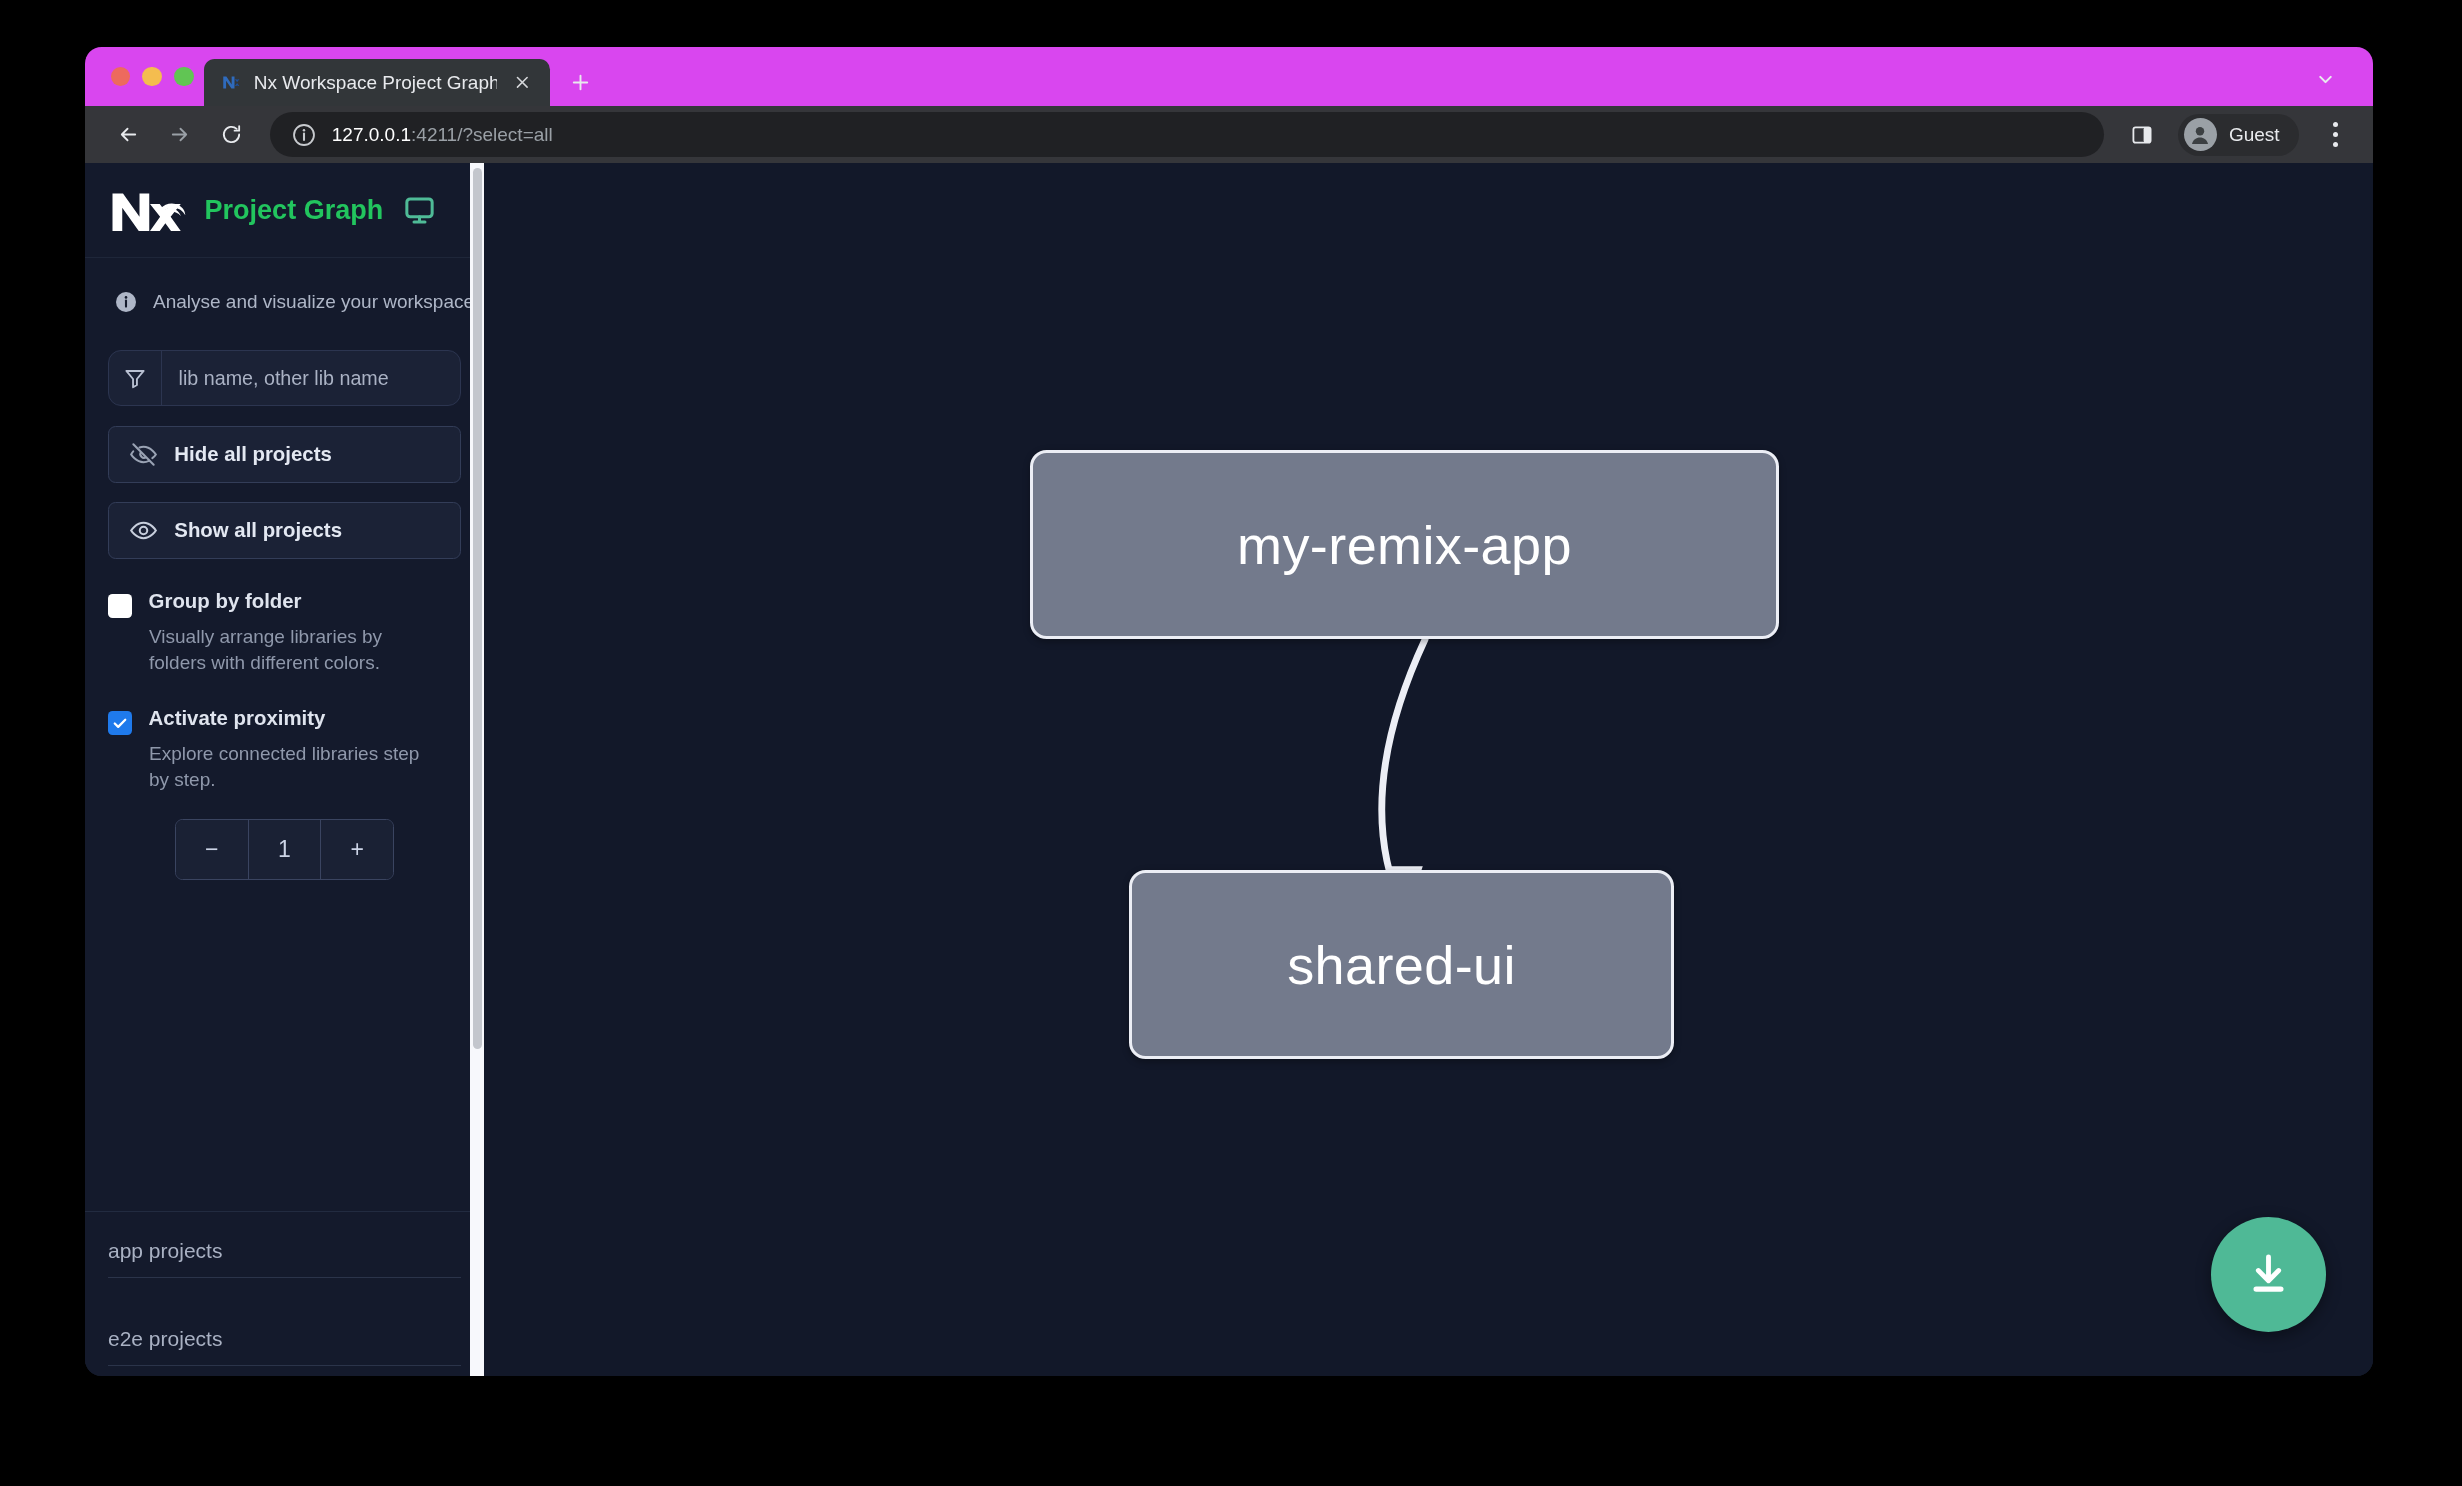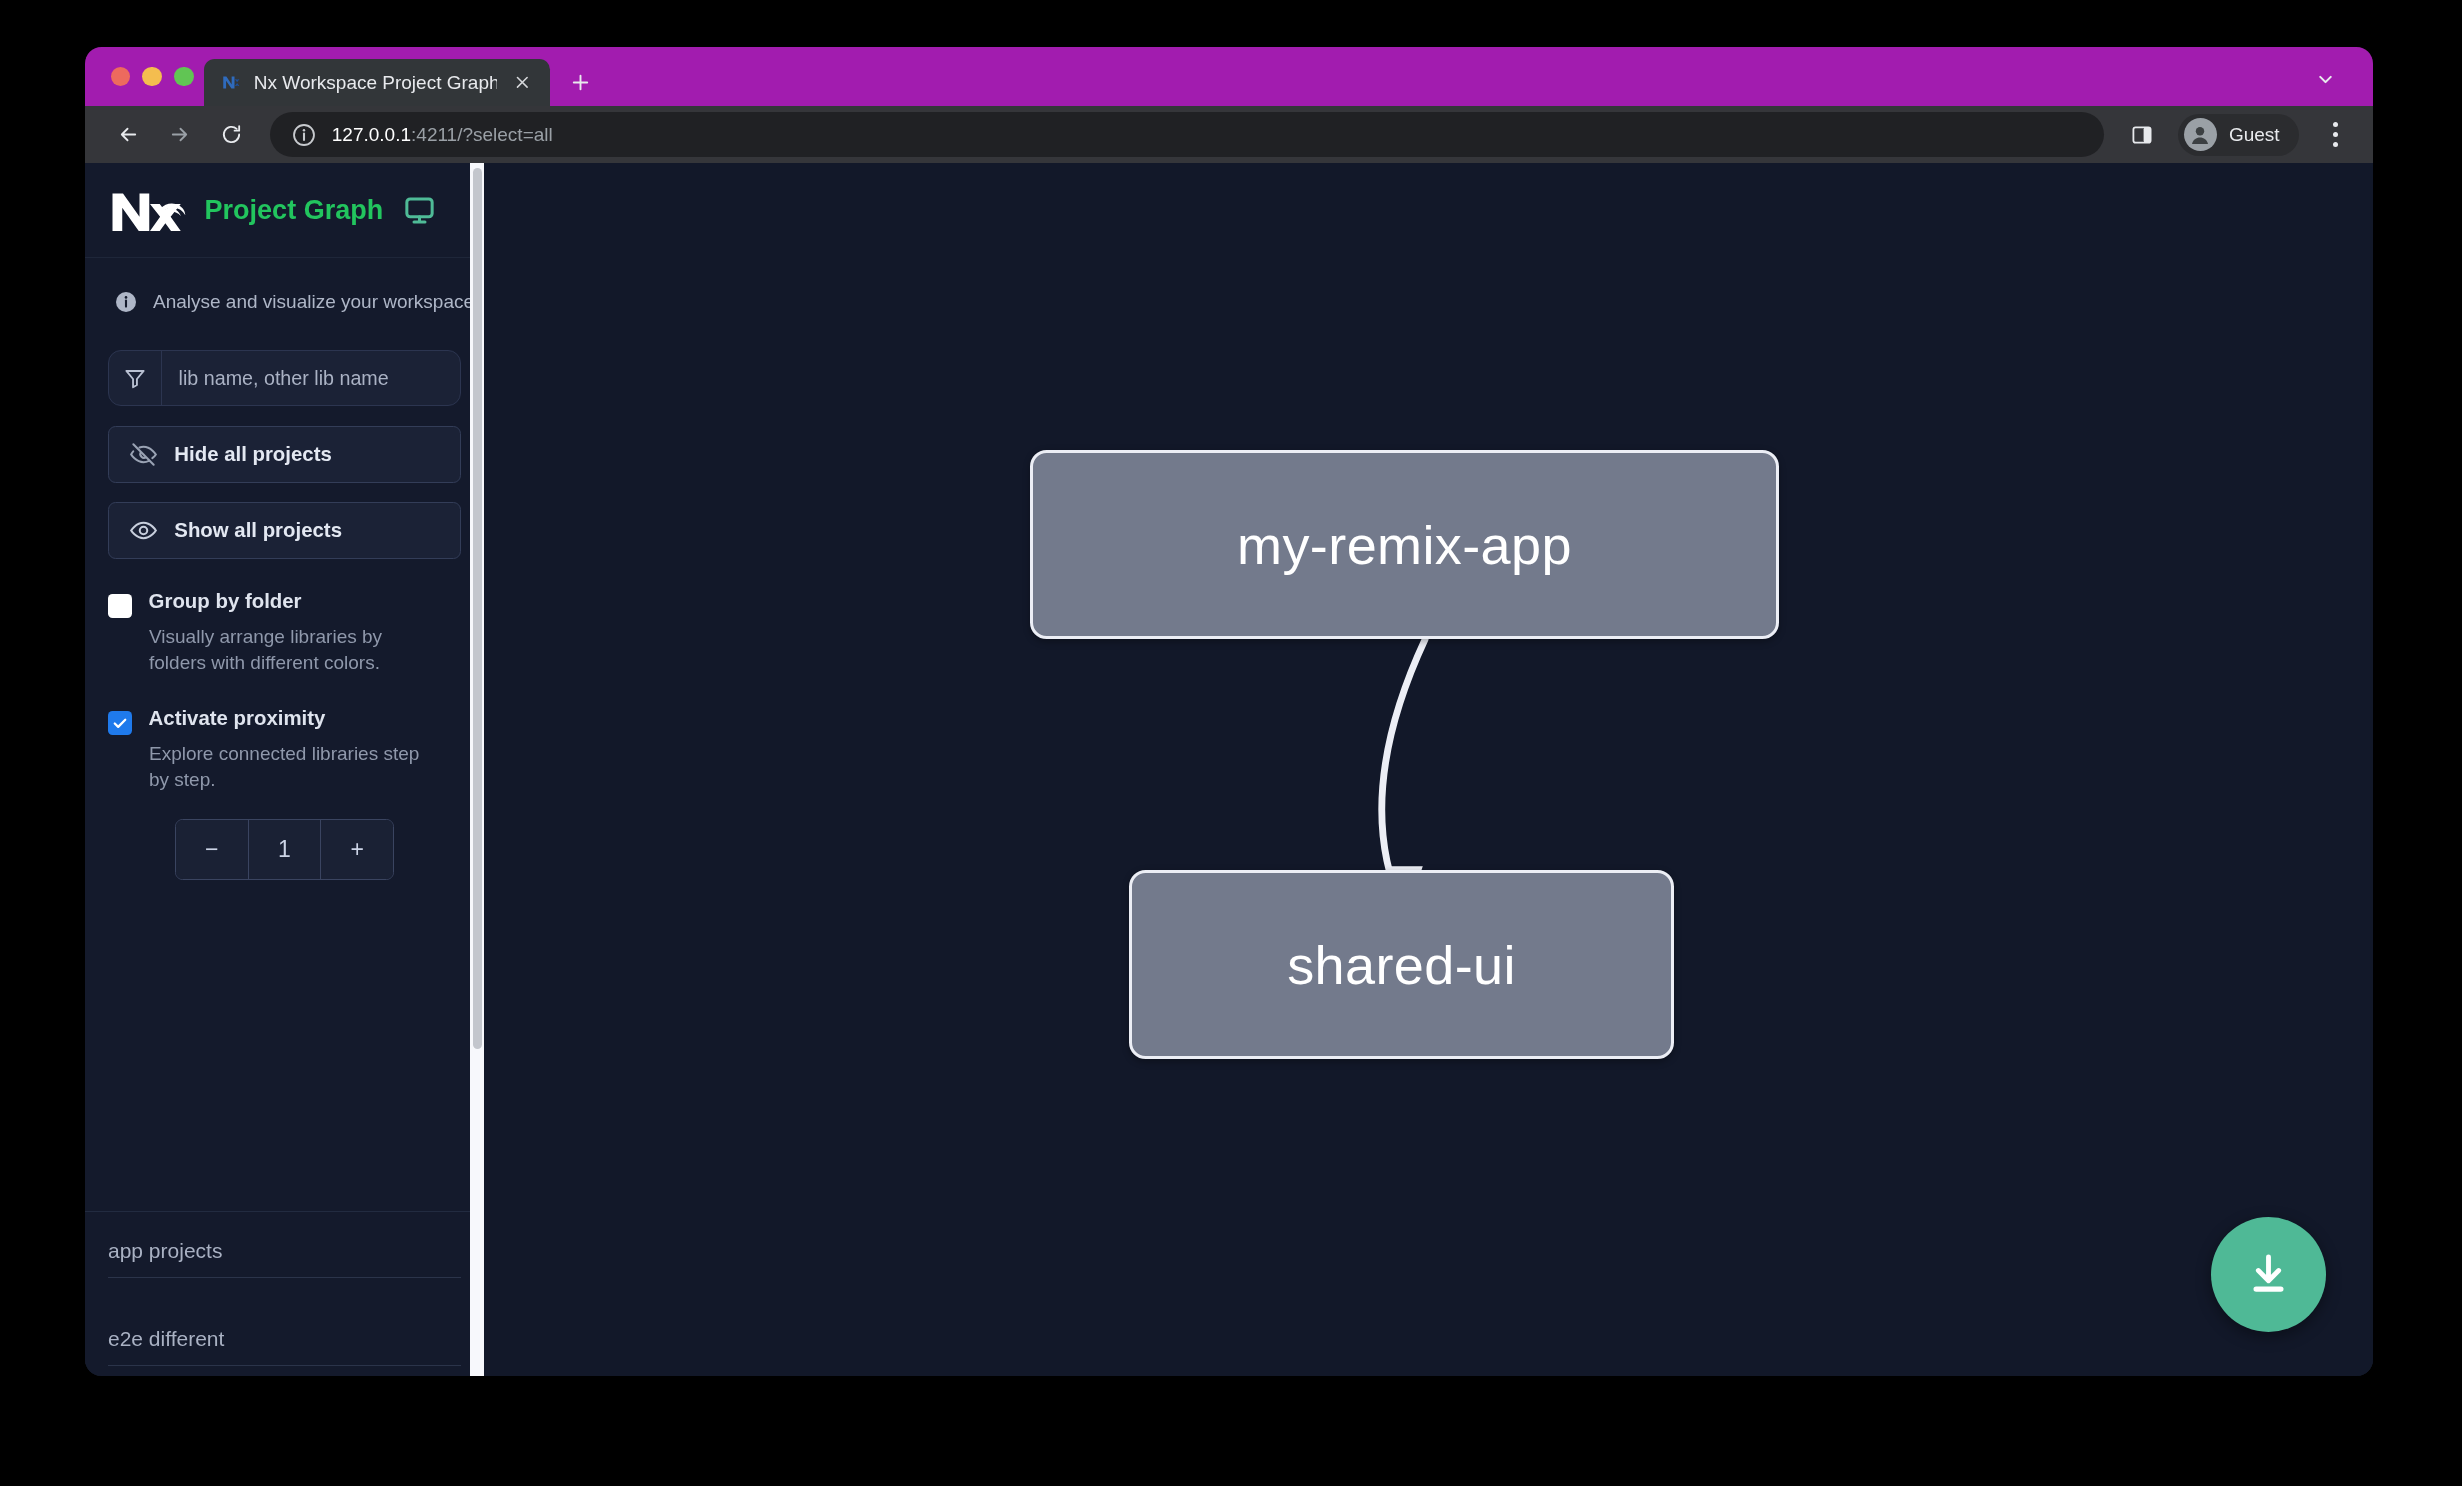--- a/index.html
+++ b/index.html
@@ -22,21 +22,21 @@
     border-radius: 16.6px;
     overflow: hidden;
     background: #1f2023;
     box-shadow: 0 7.6px 32px rgba(0,0,0,.65);
   }
 
   
   #tab-strip {
     position: relative;
     height: 59px;
-    background: #a21caf;
+    background: #d946ef;
     display: flex;
     align-items: flex-end;
     padding-left: 18px;
   }
   #traffic-lights {
     display: flex;
     align-items: center;
     gap: 12px;
     height: 59px;
     padding: 0 10.6px 0 7.6px;
@@ -552,21 +552,21 @@
           </div>
         </div>
       </div>
 
       <div id="sidebar-footer">
         <div class="project-group">
           <div class="project-group-title">app projects</div>
           <div class="project-group-rule"></div>
         </div>
         <div class="project-group">
-          <div class="project-group-title">e2e different</div>
+          <div class="project-group-title">e2e projects</div>
           <div class="project-group-rule"></div>
         </div>
       </div>
 
       <div id="sidebar-scrollbar">
         <div id="sidebar-scrollbar-thumb"></div>
       </div>
     </div>
 
     <div id="graph-canvas">

